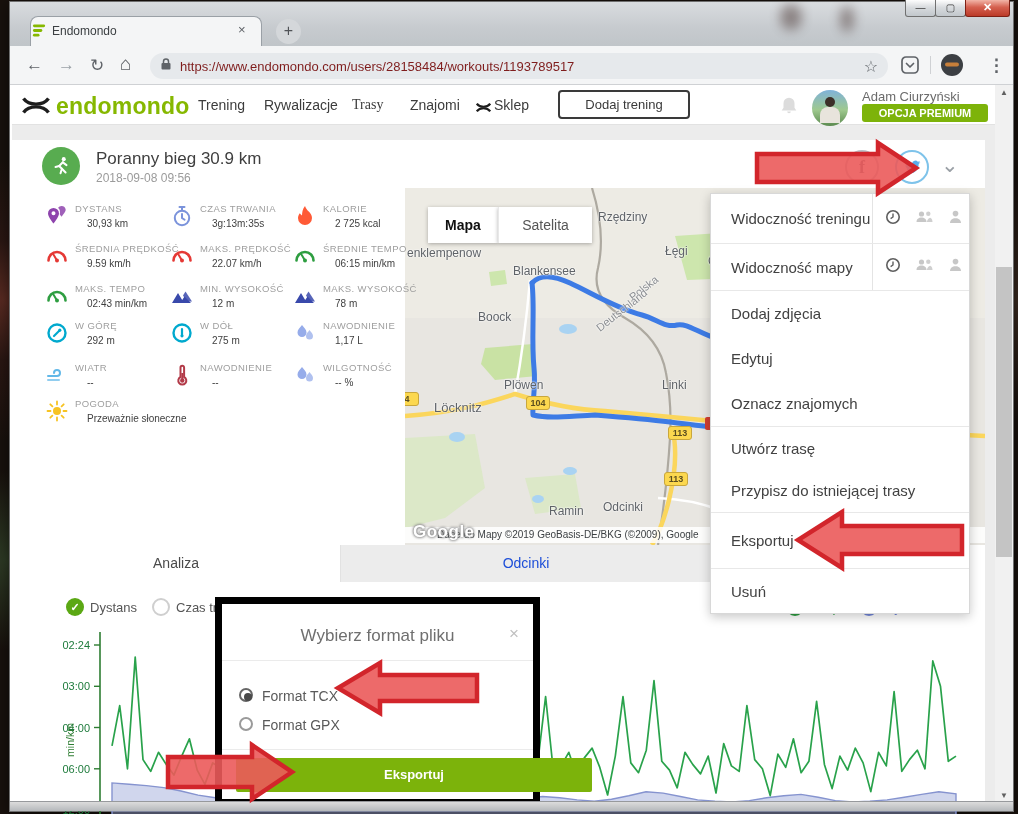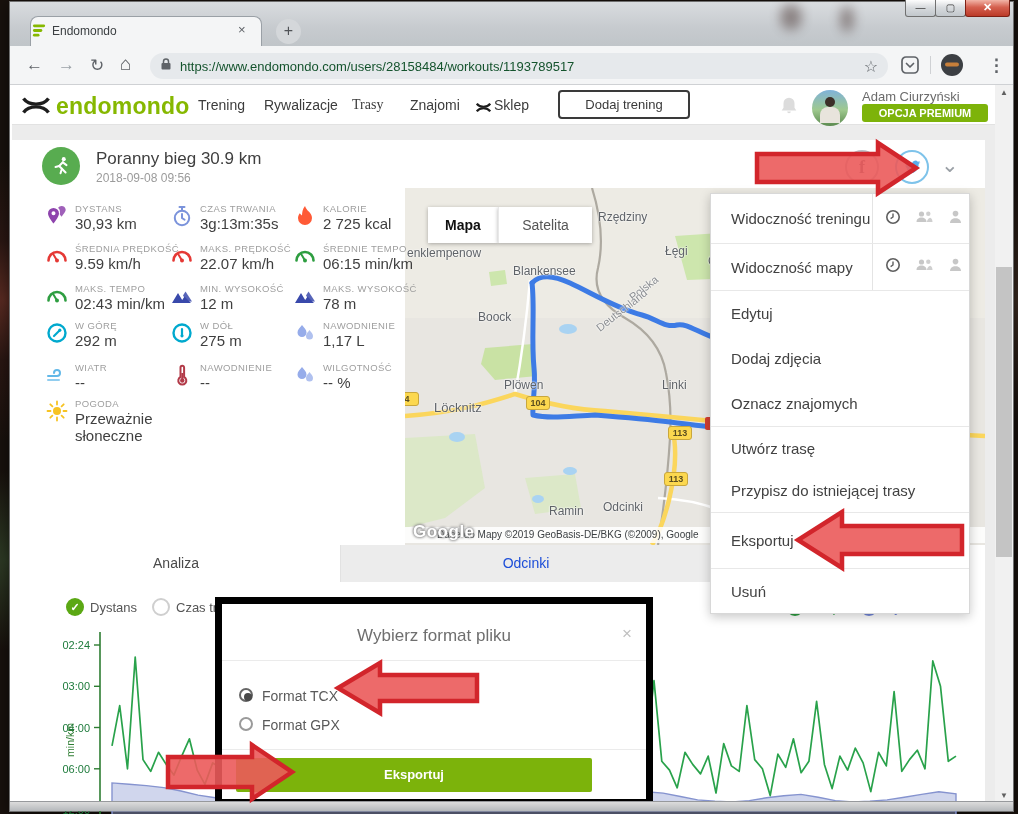--- a/index.html
+++ b/index.html
@@ -25,41 +25,41 @@
   .tab{left:30px;top:16px;width:232px;height:30px;background:#f4f5f6;
     border:1px solid #9aa0a6;border-bottom:none;border-radius:8px 8px 0 0;z-index:2;}
   .tab-title{left:52px;top:24px;font-size:12px;color:#3c4043;z-index:3;}
   .tab-close{left:238px;top:22px;font-size:13px;color:#5f6368;z-index:3;}
   .newtab{left:276px;top:19px;width:25px;height:25px;border-radius:50%;background:#d4d7da;
     color:#505357;font-size:16px;line-height:24px;text-align:center;z-index:2;}
   .toolbar{left:10px;top:46px;width:1003px;height:39px;background:#f4f5f6;border-bottom:1px solid #cfd1d4;z-index:1;}
   .nav-ico{top:55px;font-size:17px;color:#5f6368;z-index:2;}
   .omnibox{left:150px;top:53px;width:738px;height:26px;border-radius:13px;background:#e6e9ec;z-index:2;
     display:flex;align-items:center;padding:0 10px;}
-  .url{font-size:13px;color:#14532d;margin-left:8px;white-space:nowrap;}
+  .url{font-size:13px;color:#7f1d1d;margin-left:8px;white-space:nowrap;}
   .win-bottom{left:10px;top:801px;width:1003px;height:10px;z-index:8;
     background:linear-gradient(#dcdcdc,#b5b8bb);border-top:1px solid #97999c;}
   
   .page{left:12px;top:85px;width:983px;height:716px;background:#ECECEC;z-index:1;overflow:hidden;}
   .site-header{left:12px;top:85px;width:983px;height:40px;background:#fff;border-bottom:1px solid #e2e2e2;z-index:2;}
   .brand-txt{font-size:23px;font-weight:bold;letter-spacing:.2px;}
   .nav-item{top:97px;font-size:14px;color:#3c3c3c;z-index:3;}
   .add-btn{left:558px;top:90px;width:132px;height:29px;border:2px solid #3a3a3a;border-radius:4px;
     font-size:13px;color:#3a3a3a;text-align:center;line-height:25px;z-index:3;background:#fff;}
   .premium-btn{left:862px;top:104px;width:126px;height:18px;background:#7DB30A;border-radius:3px;
     color:#fff;font-size:11px;font-weight:bold;text-align:center;line-height:18px;z-index:3;}
   .card{left:12px;top:140px;width:973px;height:405px;background:#fff;z-index:2;}
   .wtitle{left:96px;top:149px;font-size:17px;color:#3F3F3F;z-index:3;}
   .wdate{left:96px;top:171px;font-size:12px;color:#9B9B9B;z-index:3;}
   .sport-ico{left:42px;top:147px;width:38px;height:38px;border-radius:50%;background:#58AC50;z-index:3;
     display:flex;align-items:center;justify-content:center;}
   .soc{width:34px;height:34px;border-radius:50%;top:150px;z-index:3;display:flex;align-items:center;justify-content:center;}
   .chev{left:941px;top:153px;font-size:21px;color:#9aa0a6;z-index:3;}
   .stat-label{position:absolute;font-size:9.5px;color:#9E9E9E;letter-spacing:.4px;white-space:nowrap;z-index:3;}
-  .stat-value{position:absolute;font-size:15px;color:#3F3F3F;width:120px;line-height:17px;z-index:3;}
+  .stat-value{position:absolute;font-size:10px;color:#3F3F3F;width:120px;line-height:17px;z-index:3;margin-left:12px;}
   .stat-ico{position:absolute;width:24px;height:24px;z-index:3;}
   
   #map{left:405px;top:188px;width:580px;height:357px;overflow:hidden;z-index:2;background:#E8E6E1;}
   .map-label{position:absolute;color:#5f6368;white-space:nowrap;text-shadow:0 0 2px #fff,0 0 2px #fff;}
   .badge{position:absolute;width:24px;height:14px;background:#FCD84F;border:1px solid #C9A73C;border-radius:3px;
     font-size:9px;color:#5b4e1f;text-align:center;line-height:12px;font-weight:bold;}
   .map-btn{top:19px;height:36px;background:#fff;font-size:14px;text-align:center;line-height:36px;
     box-shadow:0 1px 4px rgba(0,0,0,.3);position:absolute;}
   .attrib{position:absolute;left:0;bottom:2px;width:580px;height:16px;background:rgba(255,255,255,.85);
     font-size:10px;color:#3c4043;line-height:16px;padding-left:32px;}
@@ -74,21 +74,21 @@
   .tog-label{position:absolute;font-size:13px;color:#555;z-index:3;white-space:nowrap;overflow:hidden;}
   
   #menu{left:710px;top:193px;width:260px;background:#fff;border:1px solid #d8d8d8;
     box-shadow:0 3px 10px rgba(0,0,0,.22);z-index:4;}
   .menu-row{position:relative;display:flex;align-items:center;}
   .menu-label{padding-left:20px;font-size:15px;color:#424242;white-space:nowrap;}
   .menu-div{height:1px;background:#e8e8e8;}
   .micons{position:absolute;right:6px;top:0;height:100%;display:flex;align-items:center;gap:14px;
     border-left:1px solid #e4e4e4;padding-left:12px;}
   
-  #modal{left:215px;top:597px;width:438px;height:209px;border:7px solid #000;background:#fff;z-index:5;}
+  #modal{left:215px;top:597px;width:325px;height:209px;border:7px solid #000;background:#fff;z-index:5;}
   .modal-title{position:absolute;left:0;top:22px;width:100%;text-align:center;font-size:17px;color:#6f6f6f;}
   .modal-x{position:absolute;right:14px;top:20px;font-size:17px;color:#c0c0c0;}
   .mdiv{position:absolute;left:0;width:100%;height:1px;background:#ebebeb;}
   .mradio{position:absolute;width:14px;height:14px;border-radius:50%;background:#fff;}
   .mr-on{border:2px solid #666;}
   .mr-on::after{content:"";position:absolute;left:3px;top:3px;width:8px;height:8px;border-radius:50%;background:#4a4a4a;}
   .mr-off{border:2px solid #9a9a9a;}
   .mlabel{position:absolute;font-size:14px;color:#5a5a5a;}
   .mbtn{position:absolute;left:14px;top:154px;width:356px;height:34px;background:#7CB30B;border-radius:2px;
     color:#fff;font-weight:bold;font-size:13px;text-align:center;line-height:34px;}
@@ -436,24 +436,24 @@
               <path d="M11.4 13c.2-2.3 1.6-3.9 3.3-4.3 1.4.5 2.3 2 2.3 4.3z" opacity=".85"></path>
             </svg></span>
           <span><svg width="15" height="16" viewBox="0 0 14 16" fill="#c7c7c7">
               <circle cx="7" cy="4.6" r="2.8"></circle>
               <path d="M1.5 14c0-3 2.4-4.8 5.5-4.8s5.5 1.8 5.5 4.8z"></path>
             </svg></span>
         </div>
       </div>
       <div class="menu-div"></div>
       <div class="menu-row" style="height: 45px;">
+        <span class="menu-label">Dodaj zdjęcia</span>
+      </div>
+      <div class="menu-row" style="height: 45px;">
         <span class="menu-label">Edytuj</span>
-      </div>
-      <div class="menu-row" style="height: 45px;">
-        <span class="menu-label">Dodaj zdjęcia</span>
       </div>
       <div class="menu-row" style="height: 45px;">
         <span class="menu-label">Oznacz znajomych</span>
       </div>
       <div class="menu-div"></div>
       <div class="menu-row" style="height: 42px;">
         <span class="menu-label">Utwórz trasę</span>
       </div>
       <div class="menu-row" style="height: 43px;">
         <span class="menu-label">Przypisz do istniejącej trasy</span>

